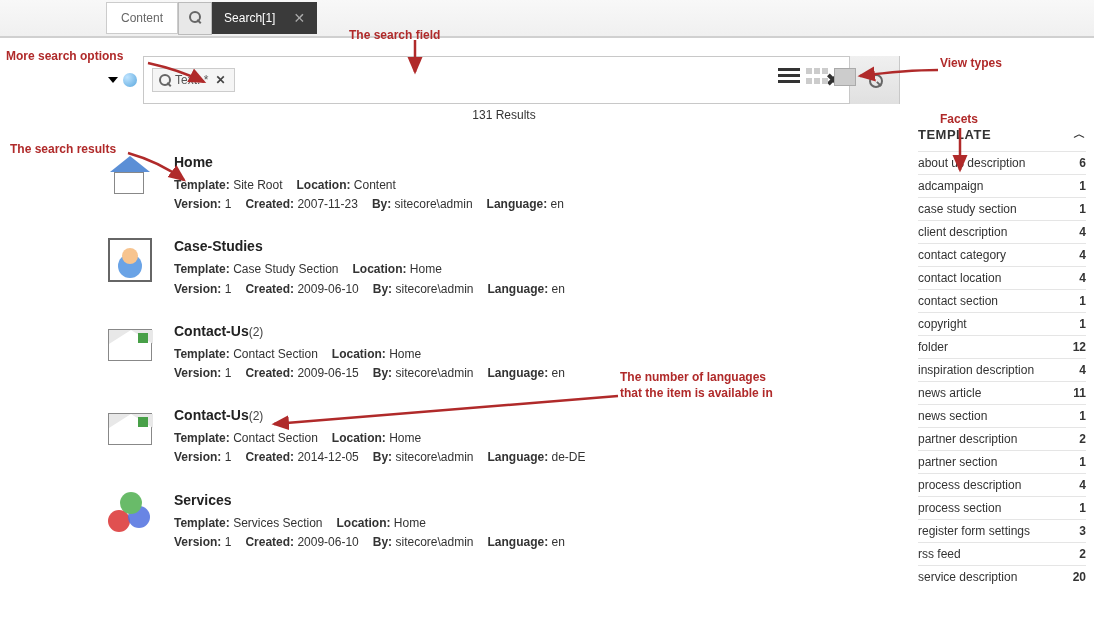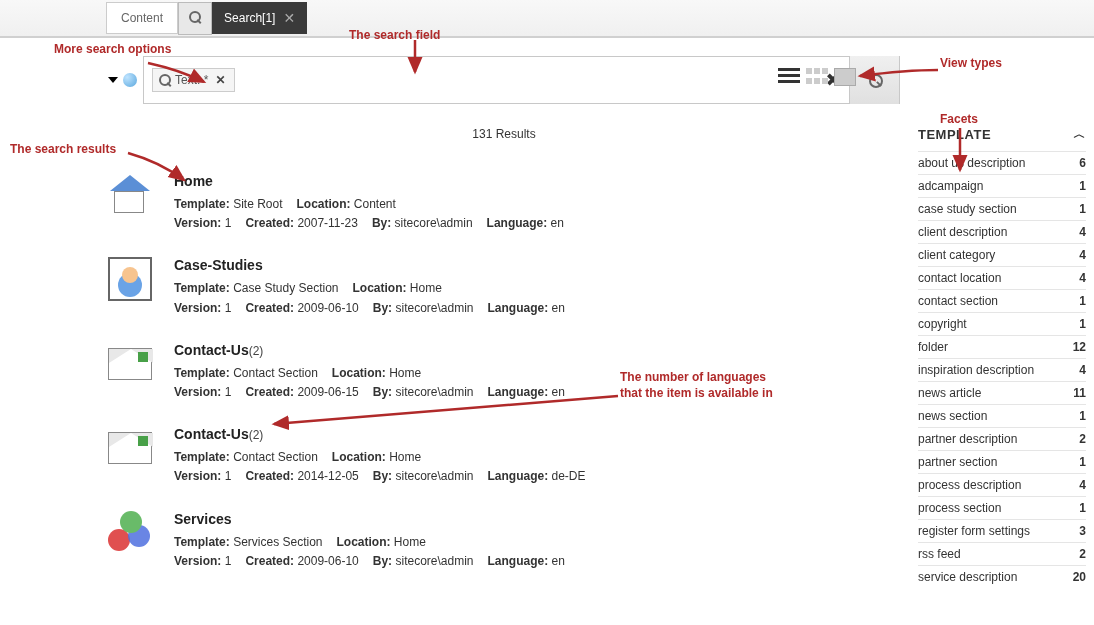--- a/index.html
+++ b/index.html
@@ -1,21 +1,21 @@
 <!DOCTYPE html>
 <html><head>
 <meta charset="utf-8">
 <style>
 * { box-sizing: border-box; margin: 0; padding: 0; }
 body { font-family: Arial, sans-serif; font-size: 12px; color: #333; background: #fff; width: 1094px; position: relative; }
 
 .topbar { display: flex; align-items: center; border-bottom: 2px solid #d0d0d0; height: 38px; padding-left: 106px; background: linear-gradient(#f8f8f8,#f0f0f0);}
 .topbar .tab-content { background: #fff; border: 1px solid #ccc; padding: 8px 14px; color: #666; font-size: 12px; }
 .topbar .tab-search-icon { background: #e8e8e8; border: 1px solid #bbb; padding: 8px 10px; }
-.topbar .tab-search { background: #3a3a3a; color: #fff; padding: 8px 12px; display: flex; align-items: center; gap: 8px; font-size: 12px; }
+.topbar .tab-search { background: #3a3a3a; color: #fff; padding: 8px 12px; display: flex; align-items: center; gap: 18px; font-size: 12px; }
 .topbar .tab-close { font-size: 14px; color: #aaa; cursor: pointer; }
 
 .icon-search { display: inline-block; width: 12px; height: 12px; position: relative; }
 .icon-search::before { content: ""; position: absolute; width: 8px; height: 8px; border: 2px solid #666; border-radius: 50%; }
 .icon-search::after { content: ""; position: absolute; width: 2px; height: 5px; background: #666; transform: rotate(-45deg); bottom: -1px; right: 1px; }
 
 .main { display: flex; padding: 18px 8px 0 108px; }
 .left { flex: 1; padding-right: 18px; }
 .right { width: 168px; padding-top: 70px; }
 
@@ -38,21 +38,21 @@
 .vt-list { background: repeating-linear-gradient(#333 0 3px, transparent 3px 6px); }
 .vt-grid { background:
   linear-gradient(#ccc,#ccc) 0 0/6px 6px no-repeat,
   linear-gradient(#ccc,#ccc) 8px 0/6px 6px no-repeat,
   linear-gradient(#ccc,#ccc) 16px 0/6px 6px no-repeat,
   linear-gradient(#ccc,#ccc) 0 10px/6px 6px no-repeat,
   linear-gradient(#ccc,#ccc) 8px 10px/6px 6px no-repeat,
   linear-gradient(#ccc,#ccc) 16px 10px/6px 6px no-repeat; }
 .vt-card { background: #ccc; border: 1px solid #aaa; }
 
-.results-count { text-align: center; font-size: 12px; color: #333; margin-top: 23px; }
+.results-count { text-align: center; font-size: 12px; color: #333; margin-top: 4px; }
 
 .results { margin-top: 32px; }
 .result { display: flex; gap: 22px; margin-bottom: 24px; }
 .result .ricon { width: 44px; height: 44px; flex-shrink: 0; }
 .result .rbody { flex: 1; }
 .result .rtitle { font-weight: bold; font-size: 14px; color: #222; margin-bottom: 6px; }
 .result .rtitle .lang-count { font-weight: normal; font-size: 12px; color: #444; }
 .result .meta { font-size: 12px; color: #333; line-height: 1.6; }
 .result .meta b { font-weight: bold; }
 .result .meta span.gap { display: inline-block; width: 14px; }
@@ -178,21 +178,21 @@
         </div>
         <div class="facet-item">
           <span>case study section</span>
           <span class="cnt">1</span>
         </div>
         <div class="facet-item">
           <span>client description</span>
           <span class="cnt">4</span>
         </div>
         <div class="facet-item">
-          <span>client category</span>
+          <span>contact category</span>
           <span class="cnt">4</span>
         </div>
         <div class="facet-item">
           <span>contact location</span>
           <span class="cnt">4</span>
         </div>
         <div class="facet-item">
           <span>contact section</span>
           <span class="cnt">1</span>
         </div>
@@ -247,21 +247,21 @@
       </div>
   </div>
 </div>
 
 <div class="view-types">
   <div class="vt vt-list"></div>
   <div class="vt vt-grid"></div>
   <div class="vt vt-card"></div>
 </div>
 
-<div class="ann" style="left:6px; top:42px;margin-left:48px;">More search options</div>
+<div class="ann" style="left:6px; top:49px;">More search options</div>
 <div class="ann" style="left:349px; top:28px;">The search field</div>
 <div class="ann" style="left:10px; top:142px;">The search results</div>
 <div class="ann" style="left:940px; top:56px;">View types</div>
 <div class="ann" style="left:940px; top:112px;">Facets</div>
 <div class="ann" style="left:620px; top:370px; width:160px; line-height:1.3;">The number of languages that the item is available in</div>
 
 <svg class="arrow" style="left:100px; top:60px;" width="110" height="30">
     <defs>
       <marker id="ah" markerWidth="8" markerHeight="8" refX="6" refY="3" orient="auto">
         <path d="M0,0 L7,3 L0,6 Z" fill="#b02a2a"></path>

